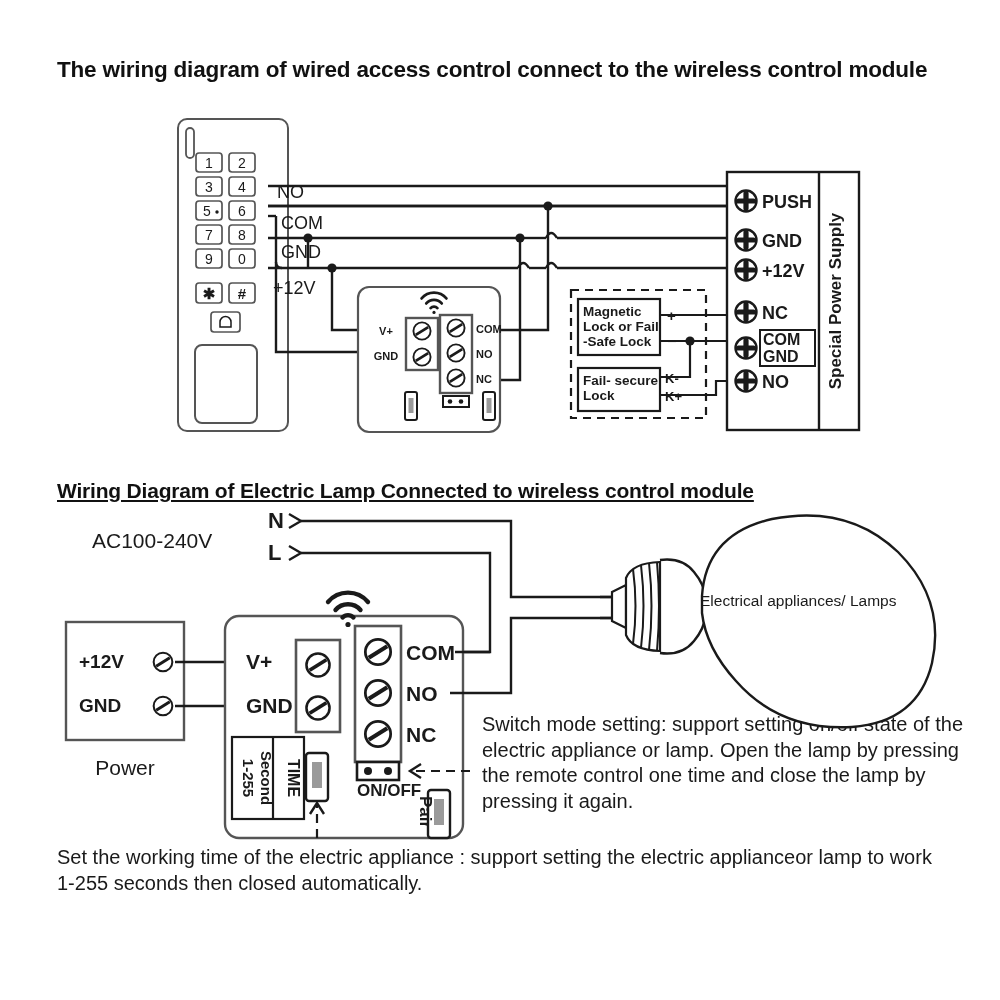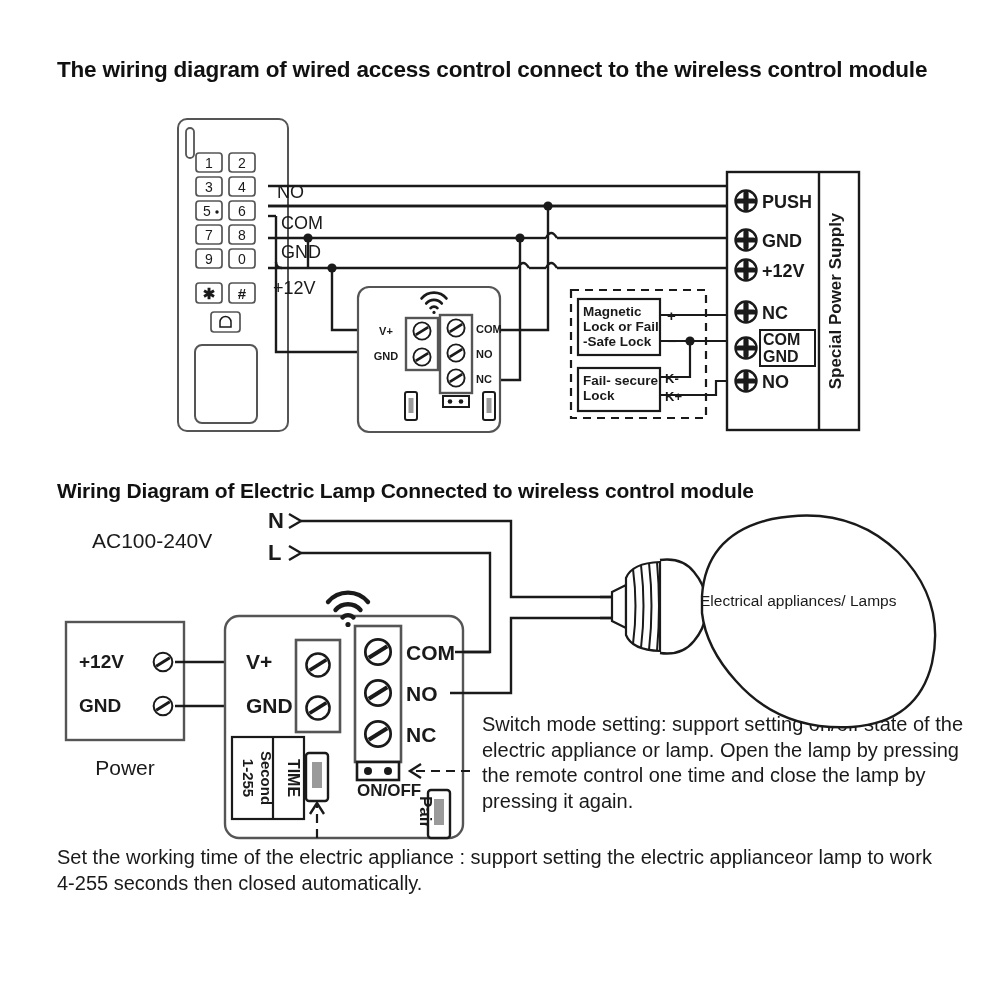--- a/index.html
+++ b/index.html
@@ -15,41 +15,41 @@
   #stage{position:relative;width:1000px;height:798px;}
   .hdr{
     position:absolute;
     font-weight:bold;
     font-size:22.5px;
     letter-spacing:-0.2px;
     line-height:26px;
     color:#111;
   }
   #title1{left:57px;top:57px;width:880px;}
-  #title2{left:57px;top:478px;width:920px;font-size:21px;}
+  #title2{left:57px;top:478px;width:920px;font-size:21px;text-decoration:underline;}
   .cap{
     position:absolute;
     font-size:20px;
     line-height:25.5px;
     color:#1a1a1a;
   }
   #cap-switch{left:482px;top:712px;width:490px;}
   #cap-time{left:57px;top:845px;width:890px;}
   svg{position:absolute;left:0;top:0;width:1000px;height:1000px;}
   .lbl{font-family:"Liberation Sans", sans-serif;fill:#1a1a1a;}
 </style>
 </head>
 <body>
 
 <div id="stage">
 
   <div class="hdr" id="title1">The wiring diagram of wired access control connect to the wireless control module</div>
   <div class="hdr" id="title2">Wiring Diagram of Electric Lamp Connected to wireless control module</div>
   <div class="cap" id="cap-switch">Switch mode setting: support setting on/off state of the electric appliance or lamp. Open the lamp by pressing the remote control one time and close the lamp by pressing it again.</div>
-  <div class="cap" id="cap-time">Set the working time of the electric appliance : support setting the electric applianceor lamp to work 4-255 seconds then closed automatically.</div>
+  <div class="cap" id="cap-time">Set the working time of the electric appliance : support setting the electric applianceor lamp to work 1-255 seconds then closed automatically.</div>
 
   <svg viewBox="0 0 1000 1000" xmlns="http://www.w3.org/2000/svg">
     <defs>
       <g id="screwhead">
         <circle r="11" fill="#ffffff" stroke="#1a1a1a" stroke-width="2.4"></circle>
         <line x1="-8" y1="5" x2="8" y2="-5" stroke="#1a1a1a" stroke-width="3.6"></line>
       </g>
       <g id="psterm">
         <circle r="10.5" fill="#ffffff" stroke="#1a1a1a" stroke-width="2.4"></circle>
         <path d="M -7.5 0 H 7.5 M 0 -7.5 V 7.5" stroke="#1a1a1a" stroke-width="5.2" stroke-linecap="round"></path>

